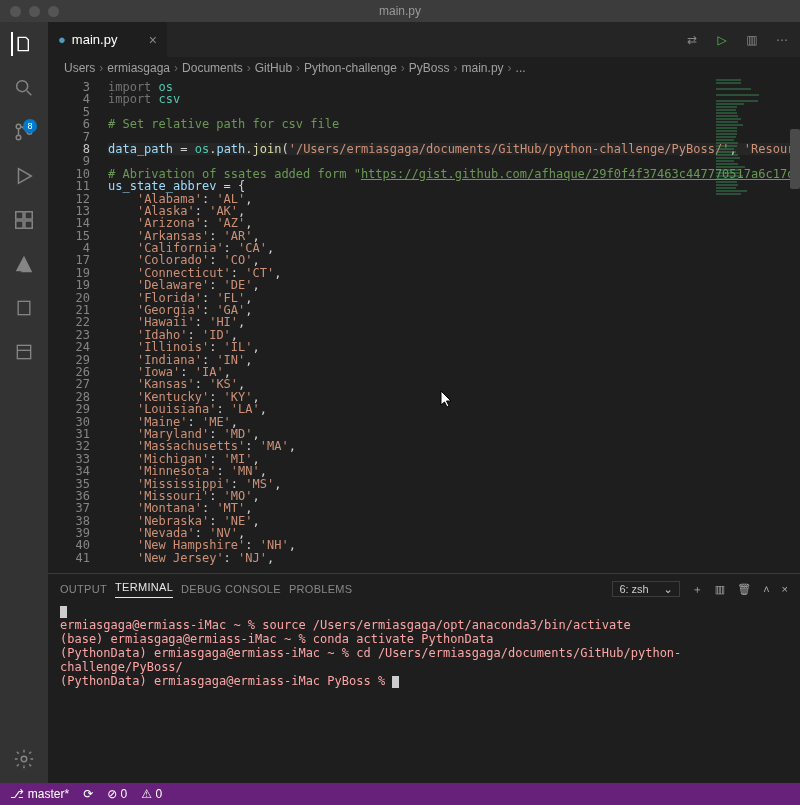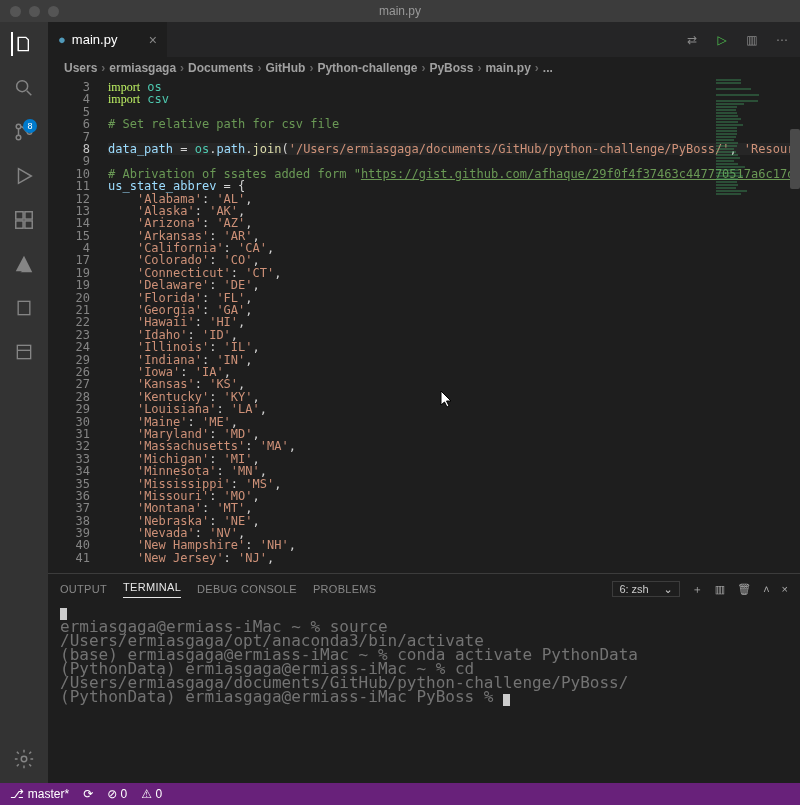--- a/index.html
+++ b/index.html
@@ -54,67 +54,66 @@
 }
 .tab .dot { color:#519aba; }
 .tab .close { color:#888; font-size:14px; margin-left:auto;}
 .tab-actions { margin-left:auto; display:flex; align-items:center; gap:14px; padding-right:10px; color:#888;}
 .tab-actions .ic { width:16px; height:16px; display:flex; align-items:center; justify-content:center; cursor:pointer;}
 
 .breadcrumbs {
   height: 22px; background:#1e1e1e; color:#a0a0a0;
   display:flex; align-items:center; gap:4px; padding-left:16px;
   font-size:12px;
-  font-weight:bold;
 }
 .breadcrumbs .sep { color:#666; }
 
 .editor-wrap { flex:1; display:flex; min-height:0; background:#1e1e1e; position:relative;}
 .gutter {
   width: 60px; text-align:right; color:#858585;
   font-family: Menlo, Consolas, monospace; font-size:12px;
   padding-top:2px; user-select:none;
 }
 .gutter .ln { height:12.4px; line-height:12.4px; padding-right:18px;}
 .gutter .ln.cur { color:#c6c6c6; }
 .code {
   flex:1; font-family: Menlo, Consolas, monospace; font-size:12px;
   line-height:12.4px; white-space:pre; padding-top:2px; min-width:0; overflow:hidden;
 }
 .code .row { height:12.4px; }
-.tk-kw { color:#bef264;font-family:Liberation Serif, serif; }
+.tk-kw { color:#737373; }
 .tk-mod { color:#4ec9b0; }
 .tk-cm { color:#6a9955; }
 .tk-var { color:#9cdcfe; }
 .tk-fn { color:#dcdcaa; }
 .tk-str { color:#ce9178; }
 .tk-pl { color:#d4d4d4; }
 .url { text-decoration: underline; }
 .line-hl { background: rgba(255,255,255,0.04); display:inline-block; width:100%;}
 
 .minimap { position:absolute; right:14px; top:0; width:70px; height:100%; opacity:0.35; }
 .minimap .mm-line { height:2px; margin-bottom:1px; background:#4a6; }
 .editor-scroll { position:absolute; right:0; top:0; width:14px; height:100%; background:transparent;}
 .editor-scroll .thumb { position:absolute; right:0; width:10px; top:50px; height:60px; background:#4a4a4a; border-radius:2px;}
 
 .panel {
   height: 210px; background:#1e1e1e; border-top:1px solid #3c3c3c;
   display:flex; flex-direction:column;
 }
 .panel-tabs {
-  height:30px; display:flex; align-items:center; gap:16px;
+  height:30px; display:flex; align-items:center; gap:8px;
   padding:0 12px; font-size:11px; color:#888;
 }
 .panel-tabs .pt { cursor:pointer; text-transform:uppercase; letter-spacing:0.3px;}
 .panel-tabs .pt.sel { color:#e7e7e7; border-bottom:1px solid #e7e7e7; padding-bottom:4px;}
 .panel-tabs .right { margin-left:auto; display:flex; align-items:center; gap:12px; color:#aaa;}
 .term-select { font-size:11px; color:#ccc; background:transparent; border:1px solid #3c3c3c; padding:1px 30px 1px 6px; position:relative;}
 .panel-body {
-  flex:1; font-family: Menlo, Consolas, monospace; font-size:16px;
-  line-height:14px; color:#737373; padding:0 12px; white-space:pre-wrap;
+  flex:1; font-family: Menlo, Consolas, monospace; font-size:12px;
+  line-height:14px; color:#fca5a5; padding:0 12px; white-space:pre-wrap;
 }
 .cursor-block { display:inline-block; width:7px; height:12px; background:#ccc; vertical-align:text-bottom;}
 
 .statusbar {
   height:22px; background:#68217a; color:#fff;
   display:flex; align-items:center; font-size:12px;
   padding:0 10px; gap:14px;
 }
 .statusbar .sb-item { display:flex; align-items:center; gap:4px; cursor:pointer;}
 .statusbar .right { margin-left:auto; display:flex; gap:14px; align-items:center;}

